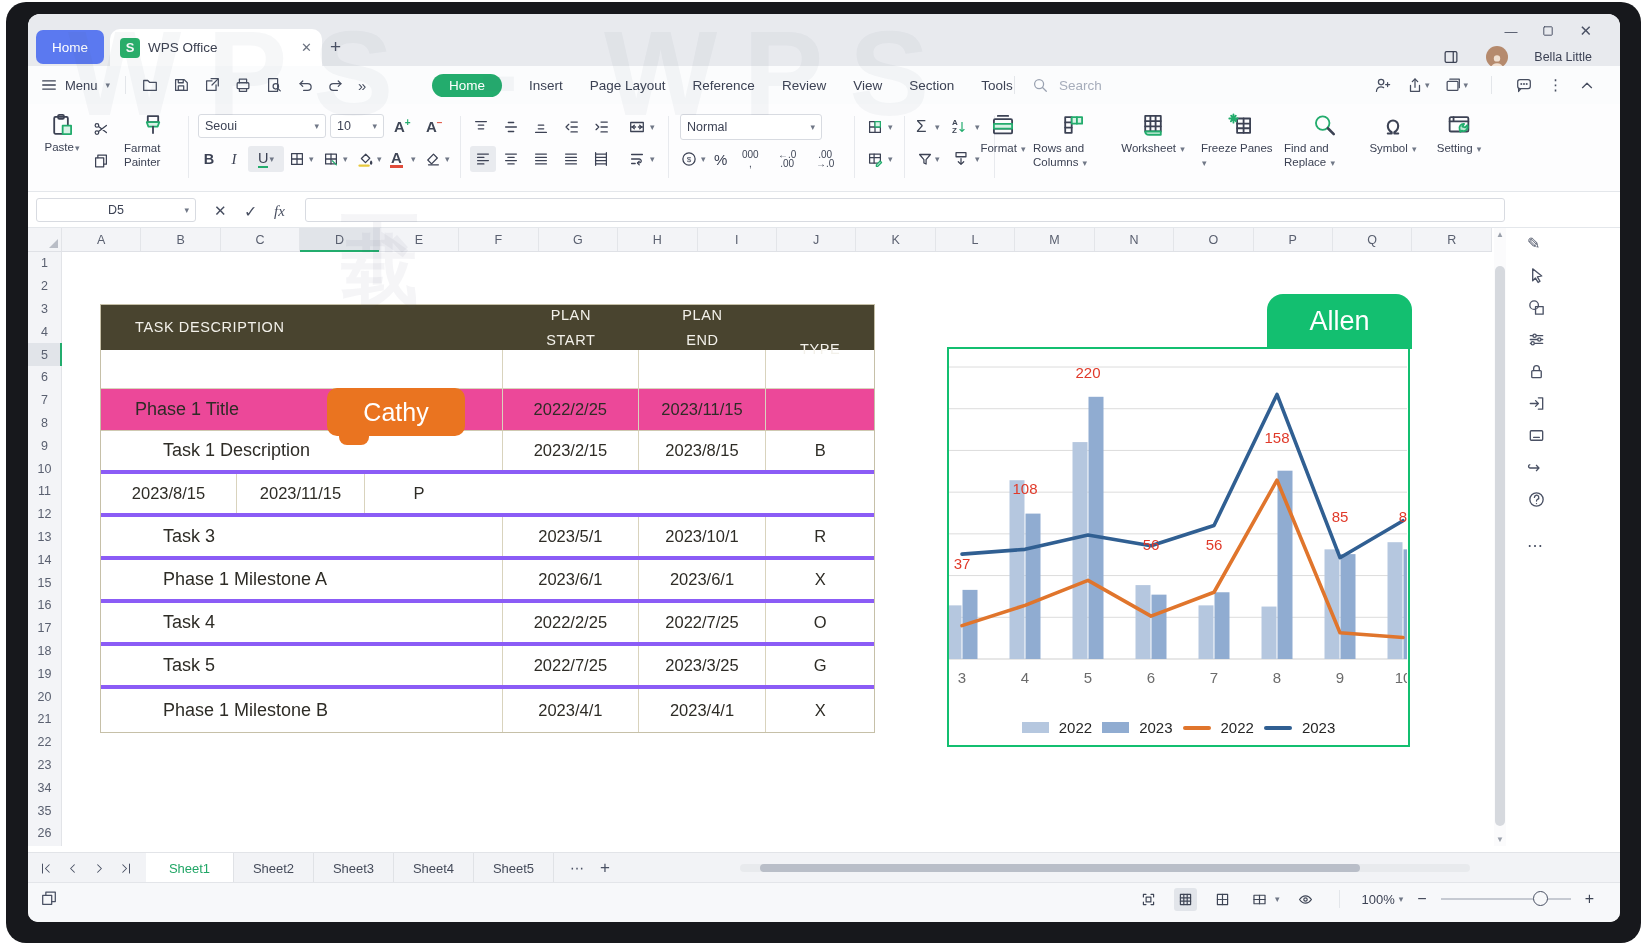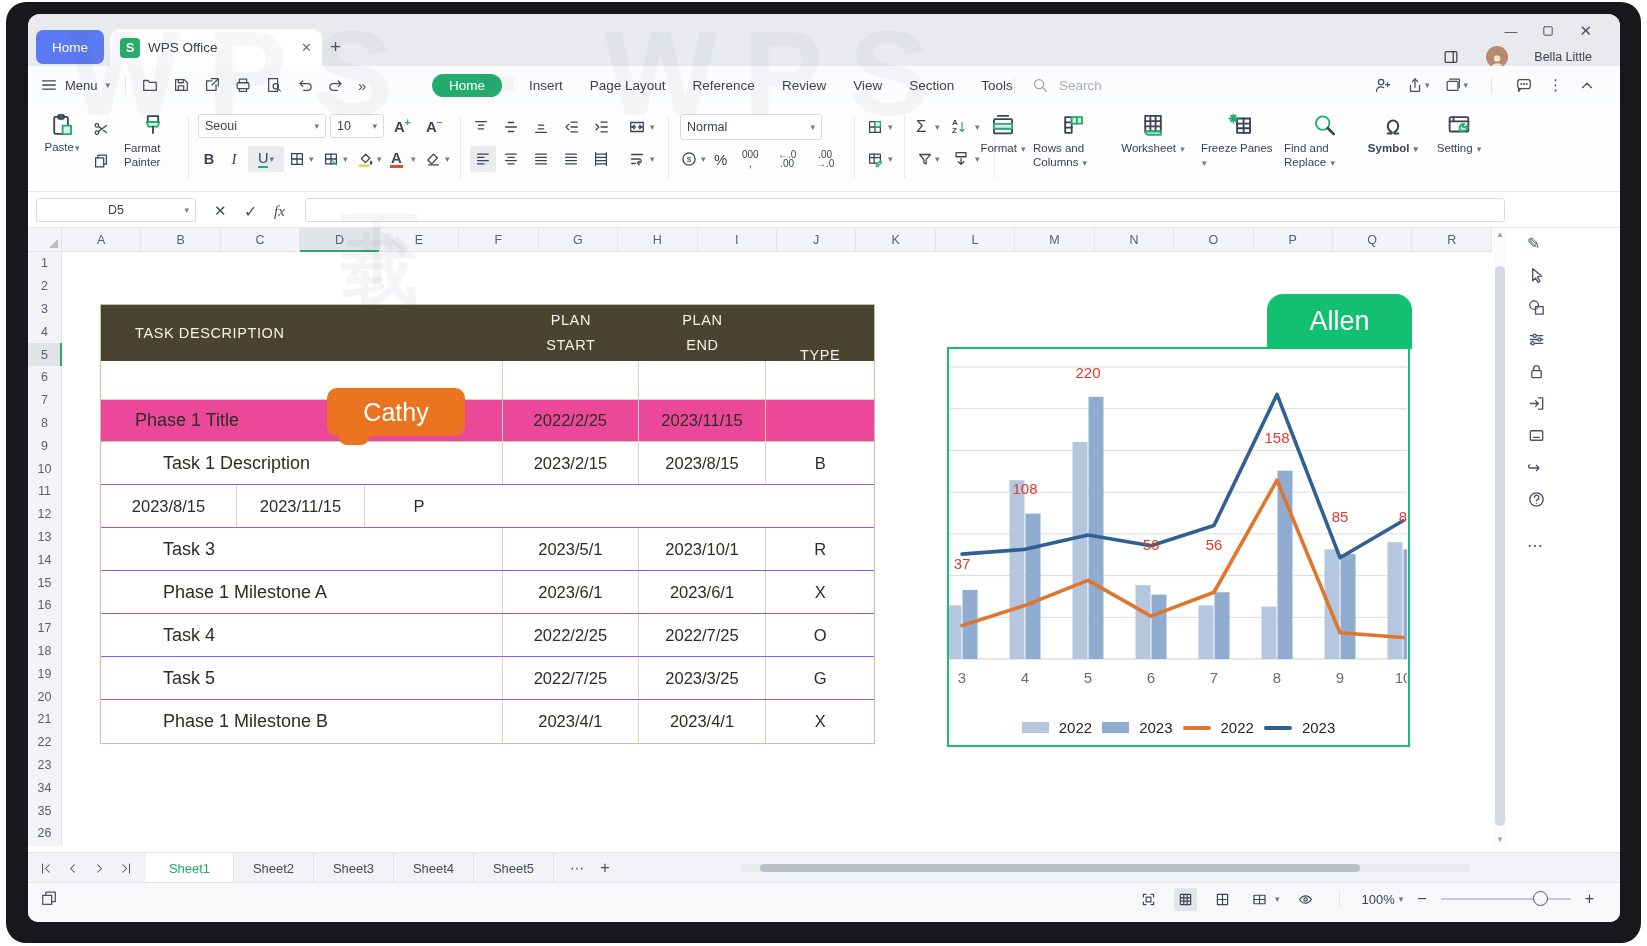--- a/index.html
+++ b/index.html
@@ -76,27 +76,27 @@
   .rowhead.selected{background:#e1e4e9}
   .rowhead.selected::after{content:"";position:absolute;right:-1px;top:0;height:100%;width:2.5px;background:#23ac6d}
   .sheet{position:absolute;left:34px;top:238px;width:1430px;height:594px;background:#fff;overflow:hidden}
   
   .ttable{position:absolute;left:38px;top:52px;width:775px;border:1px solid #c6c0a8;background:#fff}
   .trow{display:flex;position:relative}
   .tcell{border-right:1px solid #d9d3bd;display:flex;align-items:center;justify-content:center;
     font-size:16.5px;color:#2e2c26}
   .tcell:last-child{border-right:none}
   .tcell.desc{justify-content:flex-start;padding-left:62px;font-size:18px}
-  .thead{background:#49442f;height:56px}
+  .thead{background:#49442f;height:45px}
   .thead .tcell{color:#f3f1ea;font-size:14.5px;letter-spacing:.6px;border-right:none;text-align:center;line-height:1.7}
   .thead .tcell.desc{padding-left:34px;font-size:14.5px}
   .emptyrow{height:39px;border-bottom:1px solid #d9d3bd}
   .phaserow{height:42px;background:#ec4899;border-bottom:1px solid #cfc9b2}
   .phaserow .tcell.desc{padding-left:34px}
-  .taskrow{height:43px;border-bottom:1px solid #8b5cf6}
+  .taskrow{height:43px;border-bottom:4px solid #8b5cf6}
   .taskrow:last-child{border-bottom:none}
   .selcell{outline:2.5px solid #ea7420;outline-offset:-1.5px;z-index:4}
   .cathy{position:absolute;left:265px;top:136px;width:138px;height:48px;background:#ea7420;border-radius:10px;
     color:#fff;font-size:25px;display:flex;align-items:center;justify-content:center;z-index:6}
   .cathy::after{content:"";position:absolute;left:12px;bottom:-9px;width:30px;height:10px;background:#ea7420;border-radius:0 0 8px 8px}
   
   .chartbox{position:absolute;left:885px;top:95px;width:463px;height:400px;background:#fff;border:2.5px solid #13bf70;z-index:5;overflow:hidden}
   .allen{position:absolute;left:1205px;top:42px;width:145px;height:55px;background:#13bf70;border-radius:16px 16px 0 0;
     color:#fff;font-size:27px;display:flex;align-items:center;justify-content:center;z-index:6}
   .legend{position:absolute;left:0;bottom:9px;width:100%;display:flex;justify-content:center;align-items:center;gap:10px;font-size:15px;color:#262626}
@@ -591,21 +591,21 @@
           </div>
           <div class="bigbtn" data-interactable="true" style="left: 1256px; width: 80px;">
             <span class="ic" data-interactable="false">
               <svg viewBox="0 0 20 20" fill="none" stroke="currentColor" stroke-width="1.4" stroke-linecap="round" stroke-linejoin="round">
                 <circle cx="9" cy="8.5" r="5.2" stroke="#23ac6d"></circle>
                 <path d="M13 12.5l4.5 4.5" stroke-width="2"></path>
               </svg>
             </span>
     <span style="line-height:1.25">Find and Replace <span class="car">▾</span></span>
           </div>
-          <div class="bigbtn" data-interactable="true" style="left: 1325px; width: 80px; font-weight: bold;">
+          <div class="bigbtn" data-interactable="true" style="left: 1325px; width: 80px;">
             <span class="ic" data-interactable="false">
               <svg viewBox="0 0 20 20" fill="none" stroke="currentColor" stroke-width="1.4" stroke-linecap="round" stroke-linejoin="round">
                 <path d="M6 16.5h3v-1c-1.8-1-3-2.8-3-5a4 4 0 1 1 8 0c0 2.2-1.2 4-3 5v1h3" stroke-width="1.6"></path>
               </svg>
             </span>
     <span style="line-height:1.25">Symbol <span class="car">▾</span></span>
           </div>
           <div class="bigbtn" data-interactable="true" style="left: 1391px; width: 80px;">
             <span class="ic" data-interactable="false">
               <svg viewBox="0 0 20 20" fill="none" stroke="currentColor" stroke-width="1.4" stroke-linecap="round" stroke-linejoin="round">

